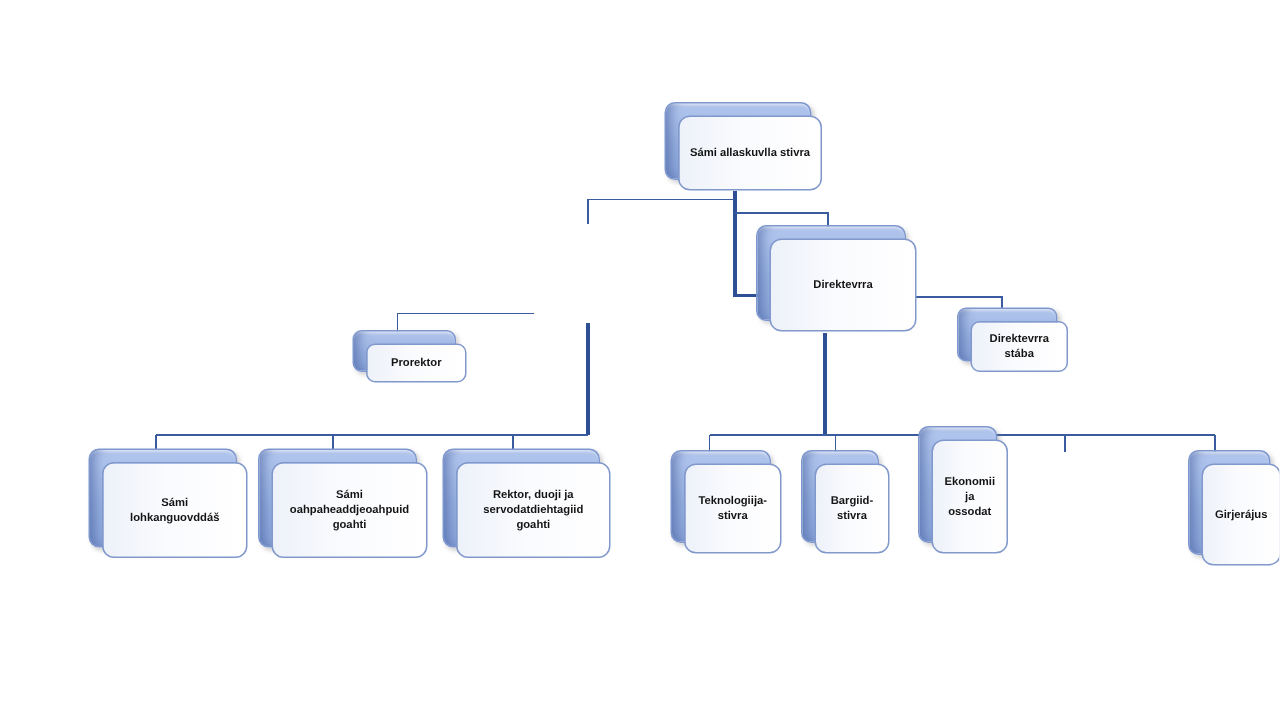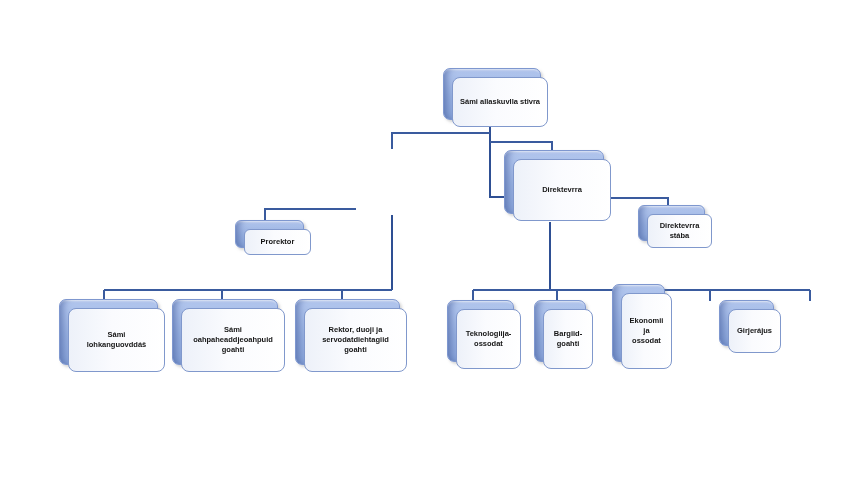--- a/index.html
+++ b/index.html
@@ -128,42 +128,42 @@
       <span class="node-label">Rektor, duoji ja
 servodatdiehtagiid
 goahti</span>
     </div>
   </div>
 
   <div class="node" style="left:456px;top:309px;width:65px;height:60px">
     <div class="node-shadow"></div>
     <div class="node-box">
       <span class="node-label">Teknologiija-
-ossodat</span>
+stivra</span>
     </div>
   </div>
 
   <div class="node" style="left:543px;top:309px;width:50px;height:60px">
     <div class="node-shadow"></div>
     <div class="node-box">
       <span class="node-label">Bargiid-
-goahti</span>
+stivra</span>
     </div>
   </div>
 
   <div class="node" style="left:621px;top:293px;width:51px;height:76px">
     <div class="node-shadow"></div>
     <div class="node-box">
       <span class="node-label">Ekonomii
 ja
 ossodat</span>
     </div>
   </div>
 
 
-  <div class="node" style="left:728px;top:309px;width:53px;height:44px">
+  <div class="node" style="left:801px;top:309px;width:53px;height:68px">
     <div class="node-shadow"></div>
     <div class="node-box">
       <span class="node-label">Girjerájus</span>
     </div>
   </div>
 
 </div>
 
 </body></html>

